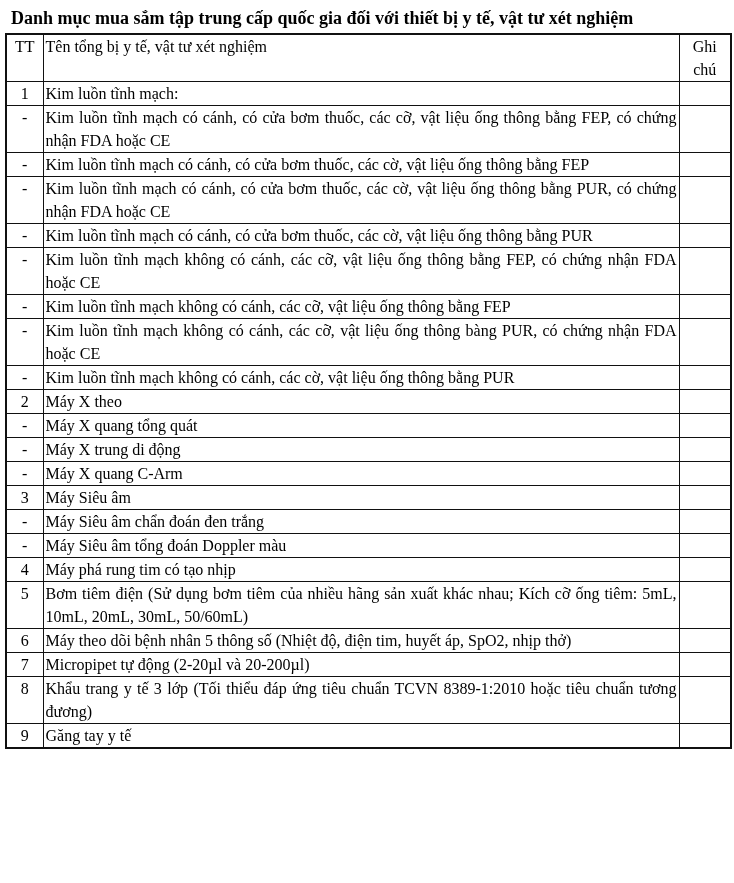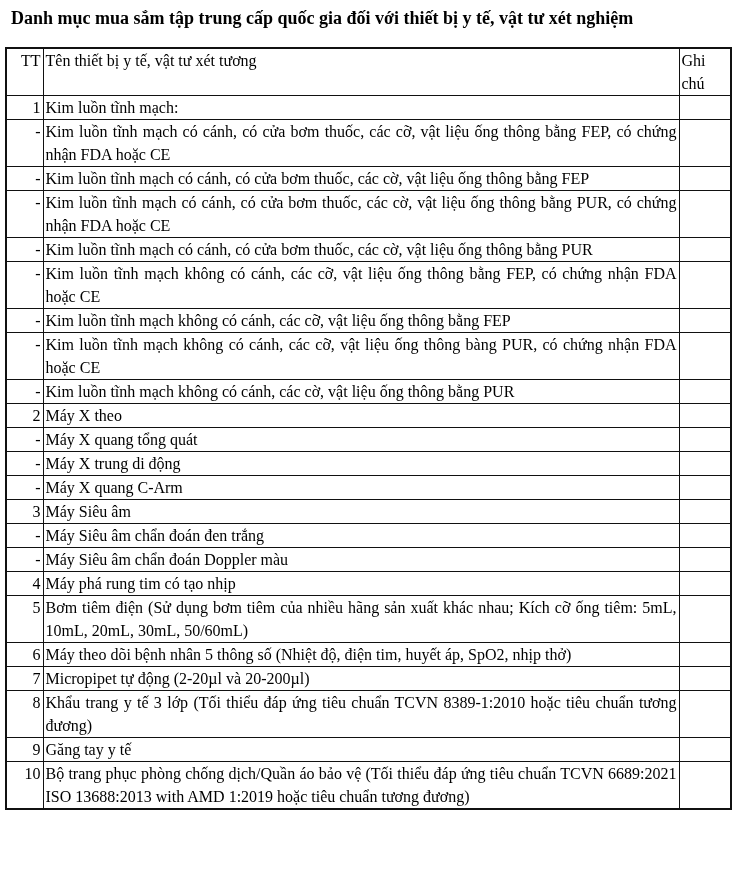--- a/index.html
+++ b/index.html
@@ -17,21 +17,21 @@
     width: 734px;
     height: 883px;
     background: #ffffff;
     overflow: hidden;
     box-sizing: border-box;
   }
   .doc-title {
     font-weight: bold;
     font-size: 18px;
     line-height: 25px;
-    padding: 6px 20px 16px 11px;
+    padding: 6px 20px 2px 11px;
     max-width: 700px;
     box-sizing: border-box;
   }
   table.proc-table {
     border-collapse: collapse;
     table-layout: fixed;
     margin-left: 5px;
     width: 725px;
     border: 2px solid #111111;
   }
@@ -43,55 +43,55 @@
     font-weight: normal;
     vertical-align: top;
     padding: 0 2px;
     overflow: hidden;
     word-wrap: break-word;
   }
   col.col-tt   { width: 37px; }
   col.col-name { width: 636px; }
   col.col-note { width: 52px; }
   th.tt-h, td.tt-c {
-    text-align: right;
+    text-align: center;
     padding: 0;
   }
   th.name-h {
     text-align: left;
     padding-left: 4px;
   }
   td.name-c {
     text-align: justify;
     padding-left: 4px;
     padding-right: 3px;
     margin-top: 36px;
   }
   th.note-h {
-    text-align: left;
+    text-align: center;
     padding-left: 3px;
   }
 </style>
 </head>
 <body>
 
 <div class="page">
 
   <div class="doc-title">Danh mục mua sắm tập trung cấp quốc gia đối với thiết bị y tế, vật tư xét nghiệm</div>
 
   <table class="proc-table">
     <colgroup>
       <col class="col-tt">
       <col class="col-name">
       <col class="col-note">
     </colgroup>
     <thead>
       <tr>
         <th class="tt-h">TT</th>
-        <th class="name-h">Tên thiết bị y tế, vật tư xét tương</th>
+        <th class="name-h">Tên tổng bị y tế, vật tư xét nghiệm</th>
         <th class="note-h">Ghi chú</th>
       </tr>
     </thead>
     <tbody>
         <tr>
       <td class="tt-c">1</td>
       <td class="name-c">Kim luồn tĩnh mạch:</td>
       <td class="note-c"></td>
     </tr>
         <tr>
@@ -159,21 +159,21 @@
       <td class="name-c">Máy Siêu âm</td>
       <td class="note-c"></td>
     </tr>
         <tr>
       <td class="tt-c">-</td>
       <td class="name-c">Máy Siêu âm chẩn đoán đen trắng</td>
       <td class="note-c"></td>
     </tr>
         <tr>
       <td class="tt-c">-</td>
-      <td class="name-c">Máy Siêu âm chẩn đoán Doppler màu</td>
+      <td class="name-c">Máy Siêu âm tổng đoán Doppler màu</td>
       <td class="note-c"></td>
     </tr>
         <tr>
       <td class="tt-c">4</td>
       <td class="name-c">Máy phá rung tim có tạo nhịp</td>
       <td class="note-c"></td>
     </tr>
         <tr>
       <td class="tt-c">5</td>
       <td class="name-c">Bơm tiêm điện (Sử dụng bơm tiêm của nhiều hãng sản xuất khác nhau; Kích cỡ ống tiêm: 5mL, 10mL, 20mL, 30mL, 50/60mL)</td>
@@ -192,21 +192,16 @@
         <tr>
       <td class="tt-c">8</td>
       <td class="name-c">Khẩu trang y tế 3 lớp (Tối thiểu đáp ứng tiêu chuẩn TCVN 8389-1:2010 hoặc tiêu chuẩn tương đương)</td>
       <td class="note-c"></td>
     </tr>
         <tr>
       <td class="tt-c">9</td>
       <td class="name-c">Găng tay y tế</td>
       <td class="note-c"></td>
     </tr>
-        <tr>
-      <td class="tt-c">10</td>
-      <td class="name-c">Bộ trang phục phòng chống dịch/Quần áo bảo vệ (Tối thiểu đáp ứng tiêu chuẩn TCVN 6689:2021 ISO 13688:2013 with AMD 1:2019 hoặc tiêu chuẩn tương đương)</td>
-      <td class="note-c"></td>
-    </tr>
       </tbody>
   </table>
 
 </div>
 
 </body></html>

